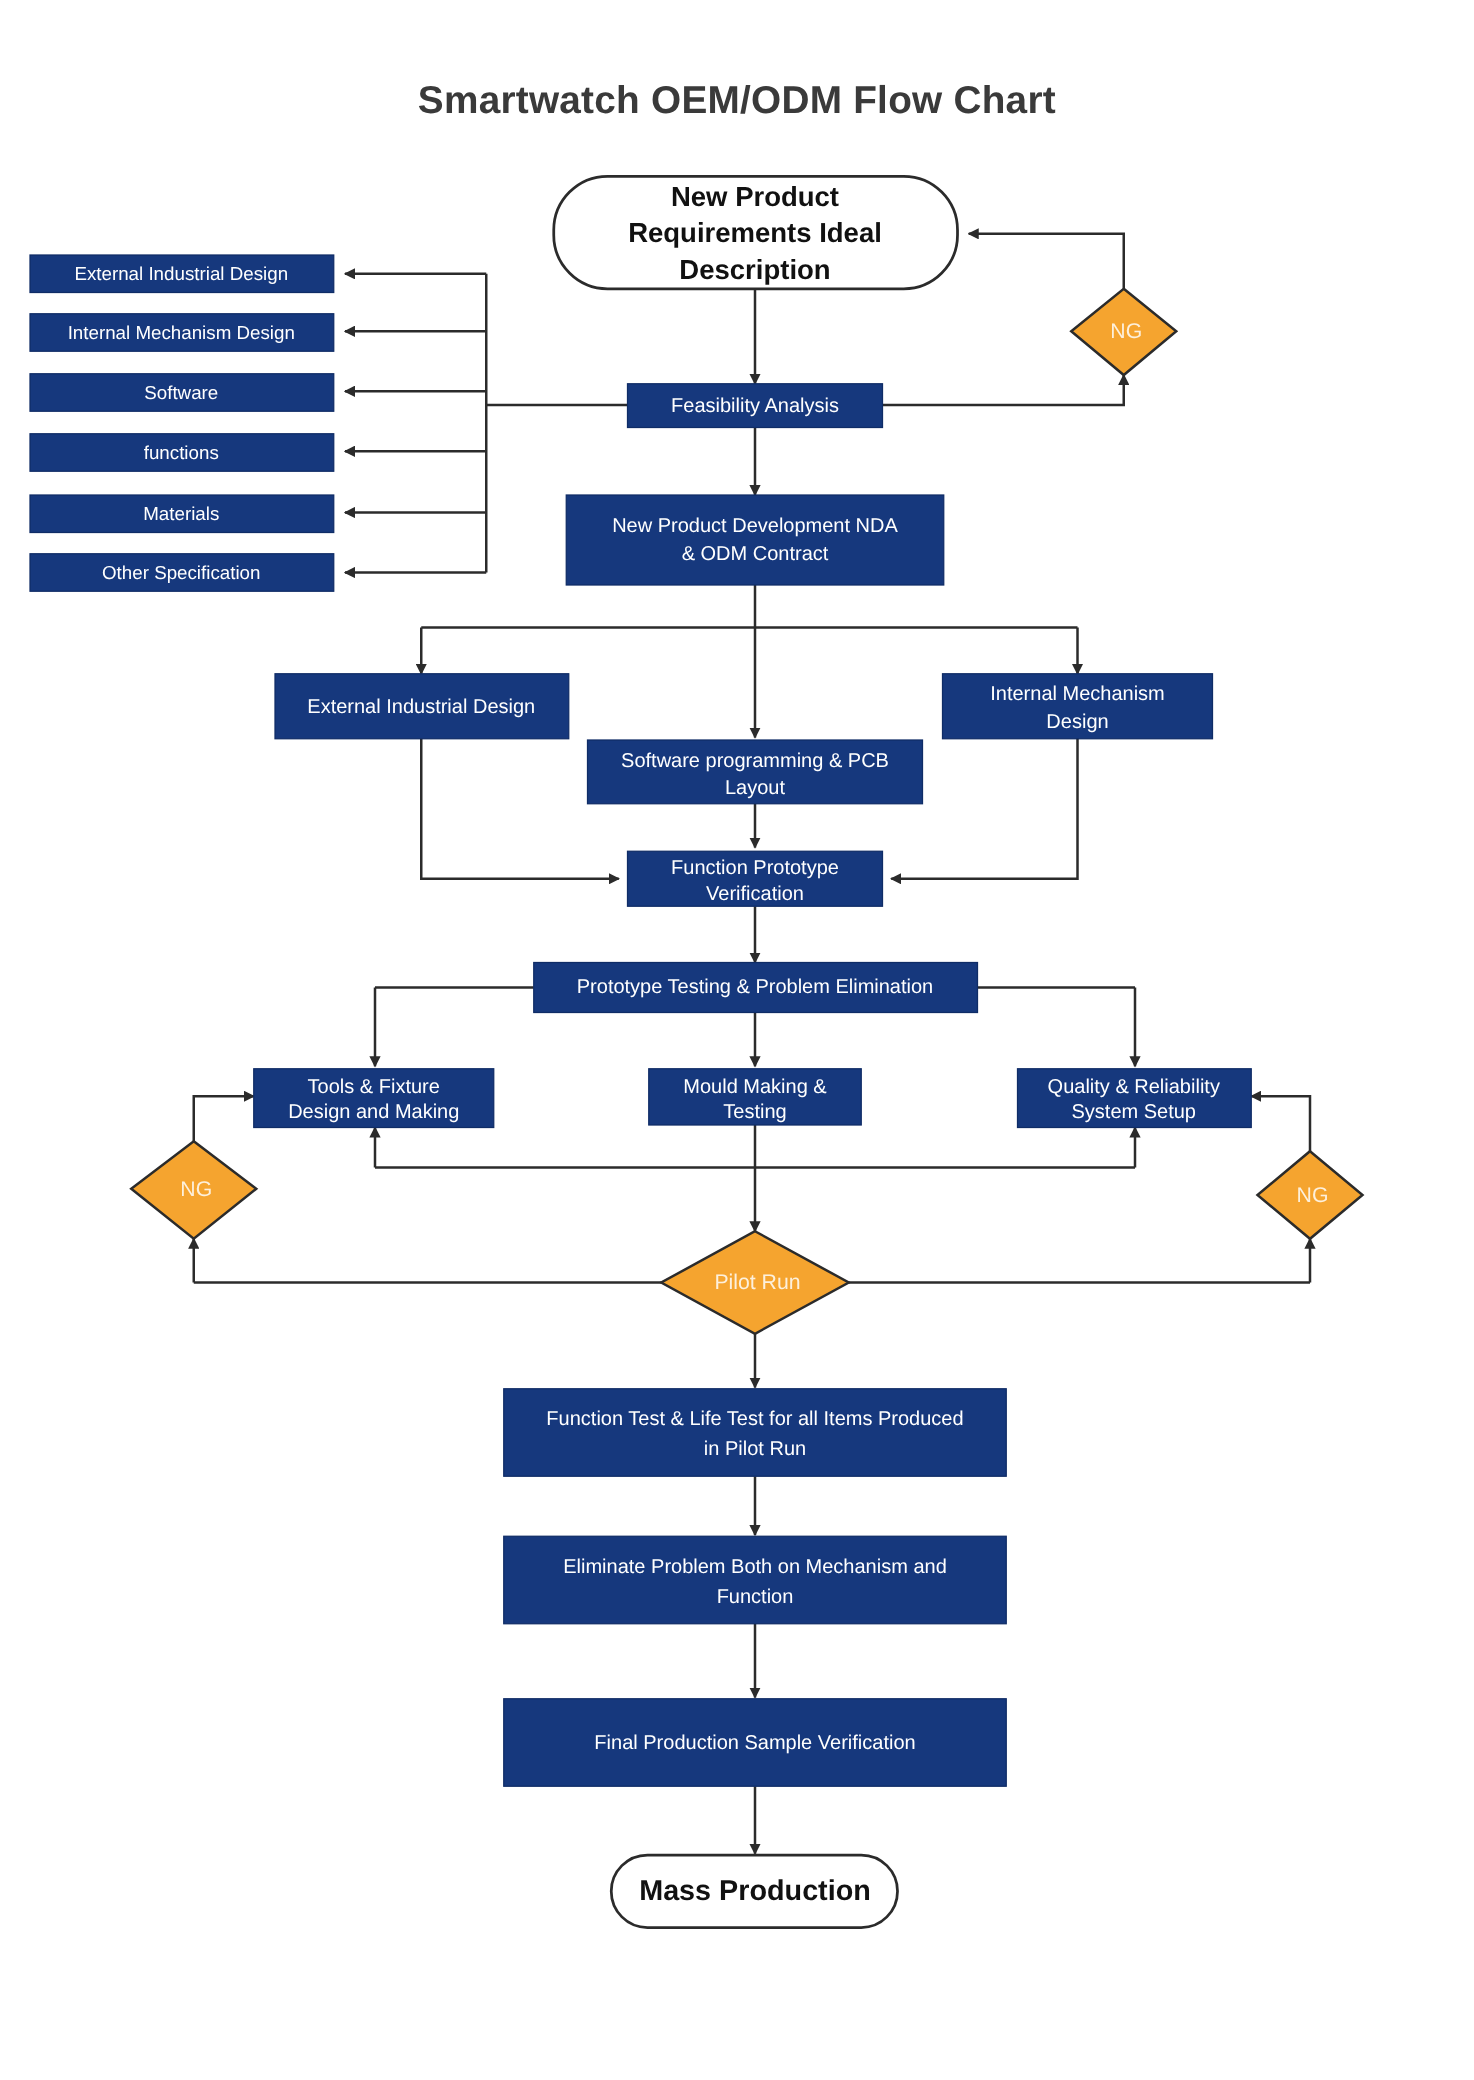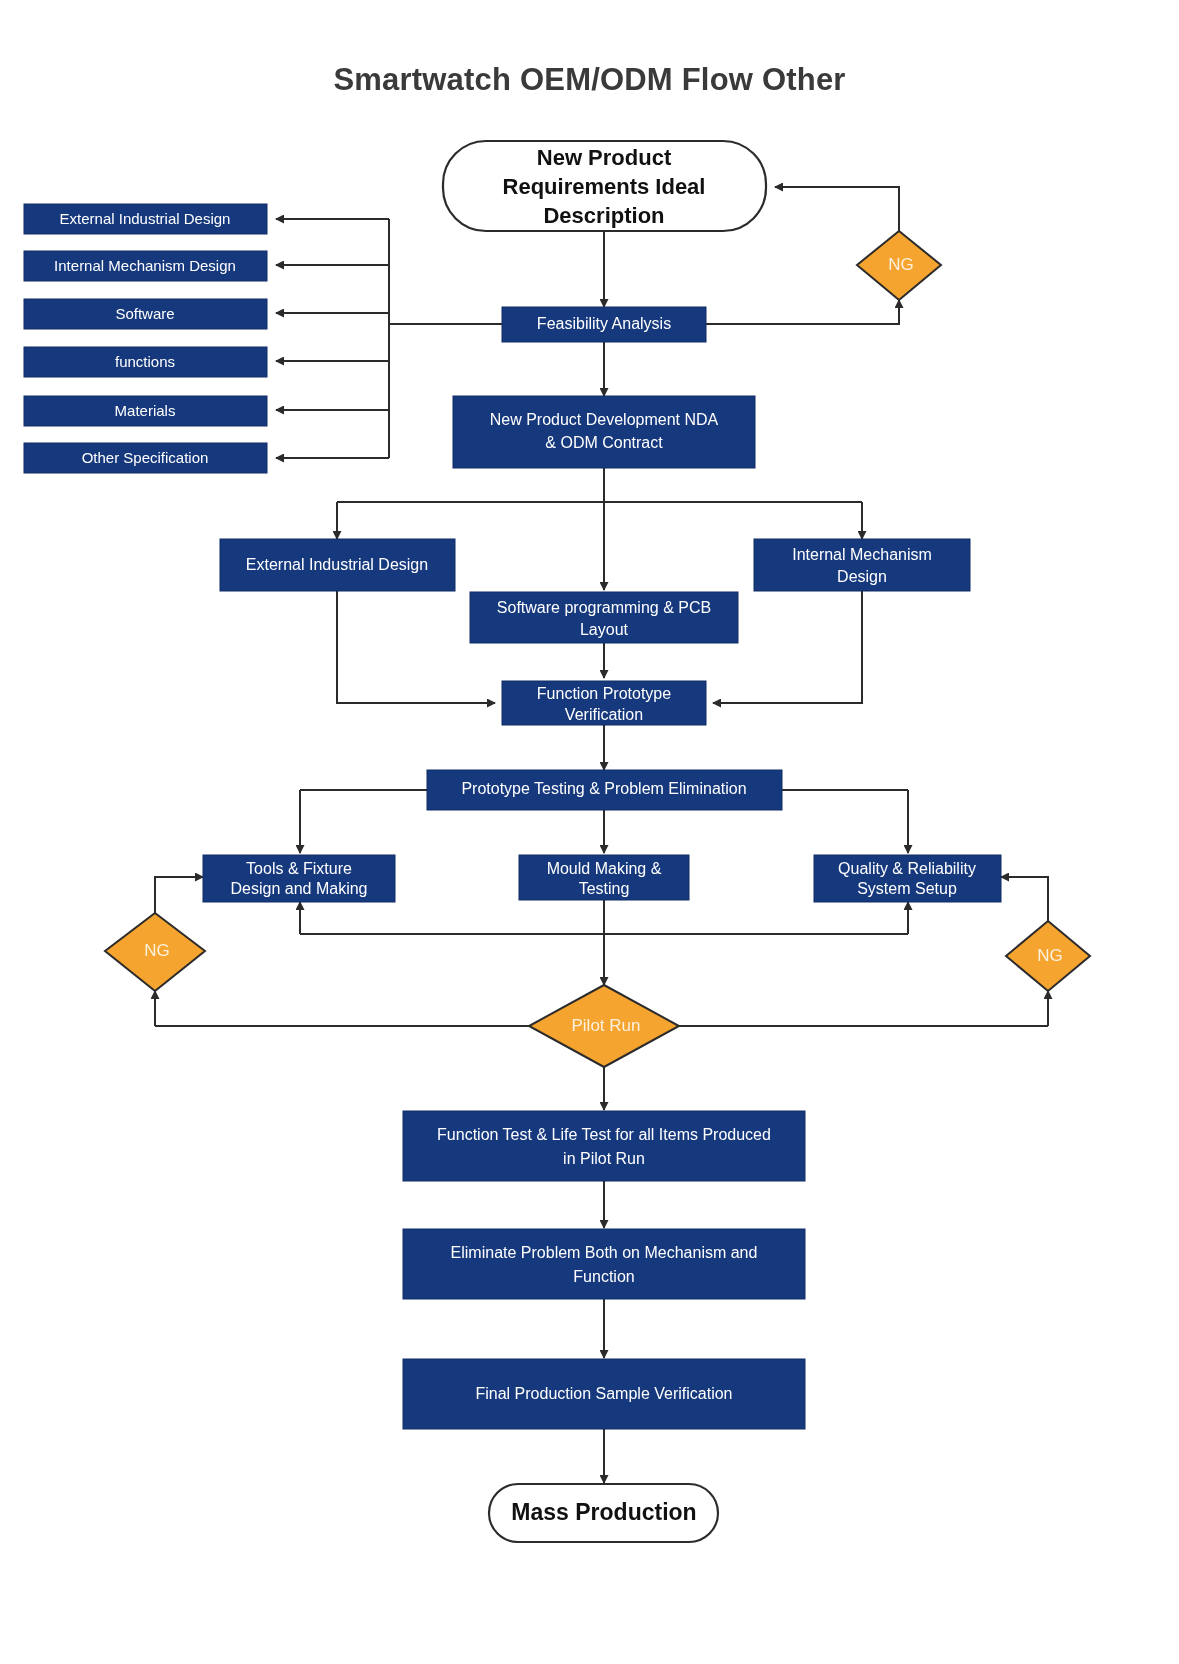--- a/index.html
+++ b/index.html
@@ -81,21 +81,21 @@
   .edge-arrow {
     fill: none;
     stroke: #2b2b2b;
     stroke-width: 2;
     marker-end: url(#arrowhead);
   }
 </style>
 </head>
 <body>
 
-<div id="chart-title">Smartwatch OEM/ODM Flow Other</div>
+<div id="chart-title">Smartwatch OEM/ODM Flow Chart</div>
 
 <svg id="flow" width="1179" height="1664">
   <defs>
     <marker id="arrowhead" markerWidth="9" markerHeight="9" refX="8" refY="4.5" orient="auto" markerUnits="userSpaceOnUse">
       <path d="M0,0 L9,4.5 L0,9 z" fill="#2b2b2b"></path>
     </marker>
   </defs>
 
   <path class="edge-arrow" d="M604,231 L604,307"></path>
 

